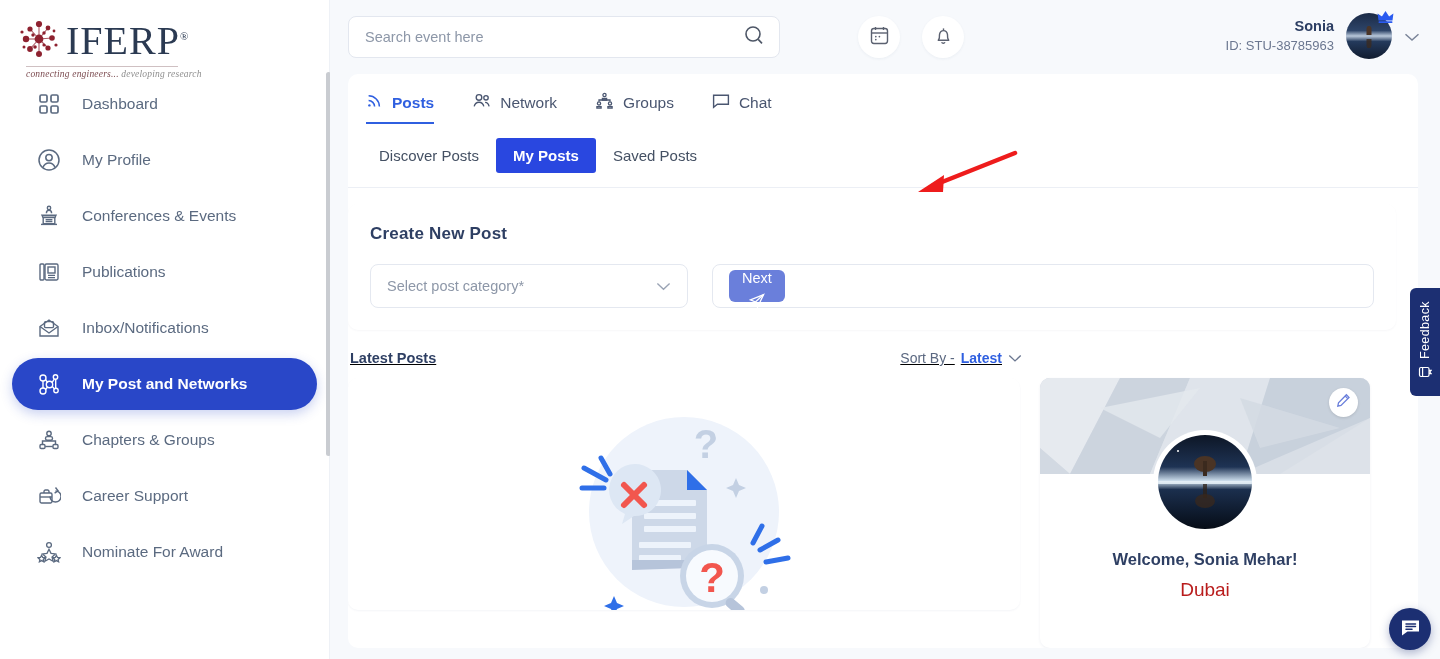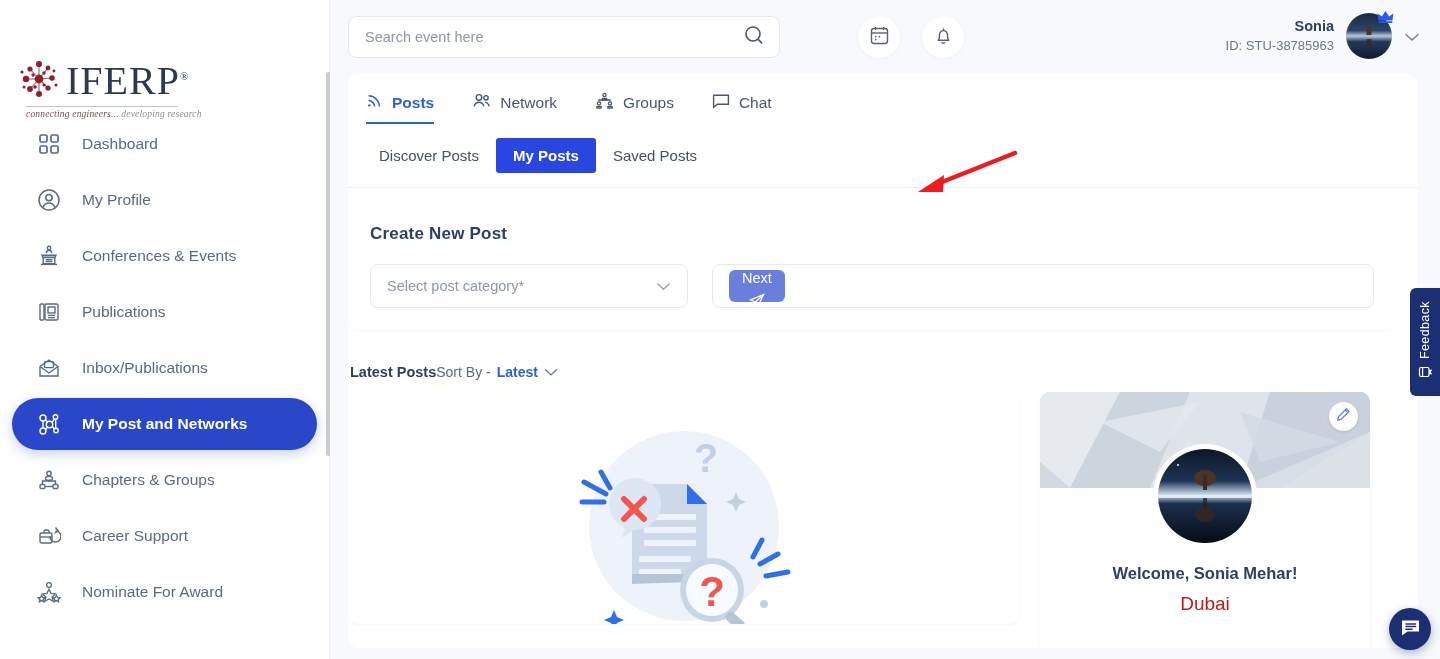--- a/index.html
+++ b/index.html
@@ -10,21 +10,21 @@
     background: #f7f9fc;
   }
   .app { position: relative; width: 1440px; height: 659px; display: flex; background:#f7f9fc; }
 
   
   .sidebar {
     width: 330px; height: 659px; background: #ffffff;
     position: relative; flex: 0 0 330px;
     border-right: 1px solid #eef1f6;
   }
-  .logo-wrap { padding: 28px 0 10px 14px; height: 74px; display:flex; align-items:center;margin-top:40px; }
+  .logo-wrap { padding: 28px 0 10px 14px; height: 74px; display:flex; align-items:center; }
   .logo { display: flex; flex-direction: column; }
   .logo-row { display: flex; align-items: center; gap: 2px; }
   .logo-mark { width: 50px; height: 50px; position: relative; }
   .logo-text {
     font-family: "Liberation Serif", serif;
     font-size: 40px; letter-spacing: 1px; color: #2b3a52; font-weight: 400;
     line-height: 40px; position: relative;
   }
   .logo-reg { font-size: 11px; vertical-align: super; color:#2b3a52; }
   .logo-tag {
@@ -136,22 +136,22 @@
     font-family: "Liberation Sans", sans-serif; background: transparent;
   }
   .title-box input::placeholder { color: #8d97a8; }
   .next-btn {
     background: #6a7fdb; color: #fff; border: none; border-radius: 6px;
     height: 32px; padding: 0 13px; display: flex; align-items: center; gap: 7px;
     font-size: 14.5px; cursor: pointer; font-family: "Liberation Sans", sans-serif; flex-direction: column;
   }
 
   .posts-head {
-    display: flex; align-items: center; 
-    margin: 34px 0 0 2px; width: 672px;
+    display: flex; align-items: center; justify-content: space-between;
+    margin: 20px 0 0 2px; width: 672px; text-decoration: underline;
   }
   .posts-head .lbl { font-size: 14.5px; color: #2e3f63; font-weight: 600; }
   .sortby { font-size: 14px; color: #5b6880; display: flex; align-items: center; gap: 6px; cursor:pointer; }
   .sortby b { color: #2f5fe0; font-weight: 600; }
 
   .lower { display: flex; gap: 20px; margin-top: 12px; }
   .post-card {
     width: 672px; height: 232px; background: #fff; border-radius: 10px;
     position: relative; overflow: hidden; box-shadow: 0 1px 2px rgba(40,60,110,.05);
   }
@@ -309,21 +309,21 @@
       </div>
 
       <div class="nav-item">
         <span class="ico">
           <svg width="24" height="24" viewBox="0 0 24 24" fill="none" stroke-width="1.4">
             <path d="M3 10.5 12 4l9 6.5V20H3z"></path>
               <path d="M3 10.5 12 17l9-6.5"></path>
             <rect x="7.5" y="5.6" width="9" height="6" rx="1"></rect>
           </svg>
         </span>
-        <span>Inbox/Publications</span>
+        <span>Inbox/Notifications</span>
       </div>
 
       <div class="nav-item active">
         <span class="ico">
           <svg width="25" height="25" viewBox="0 0 25 25" fill="none" stroke-width="1.4">
             <circle cx="6" cy="6" r="3"></circle>
               <circle cx="18.5" cy="5" r="2.2"></circle>
             <circle cx="12.5" cy="12.5" r="3.2"></circle>
               <circle cx="6" cy="19" r="3"></circle>
             <circle cx="19" cy="18.5" r="2.2"></circle>

